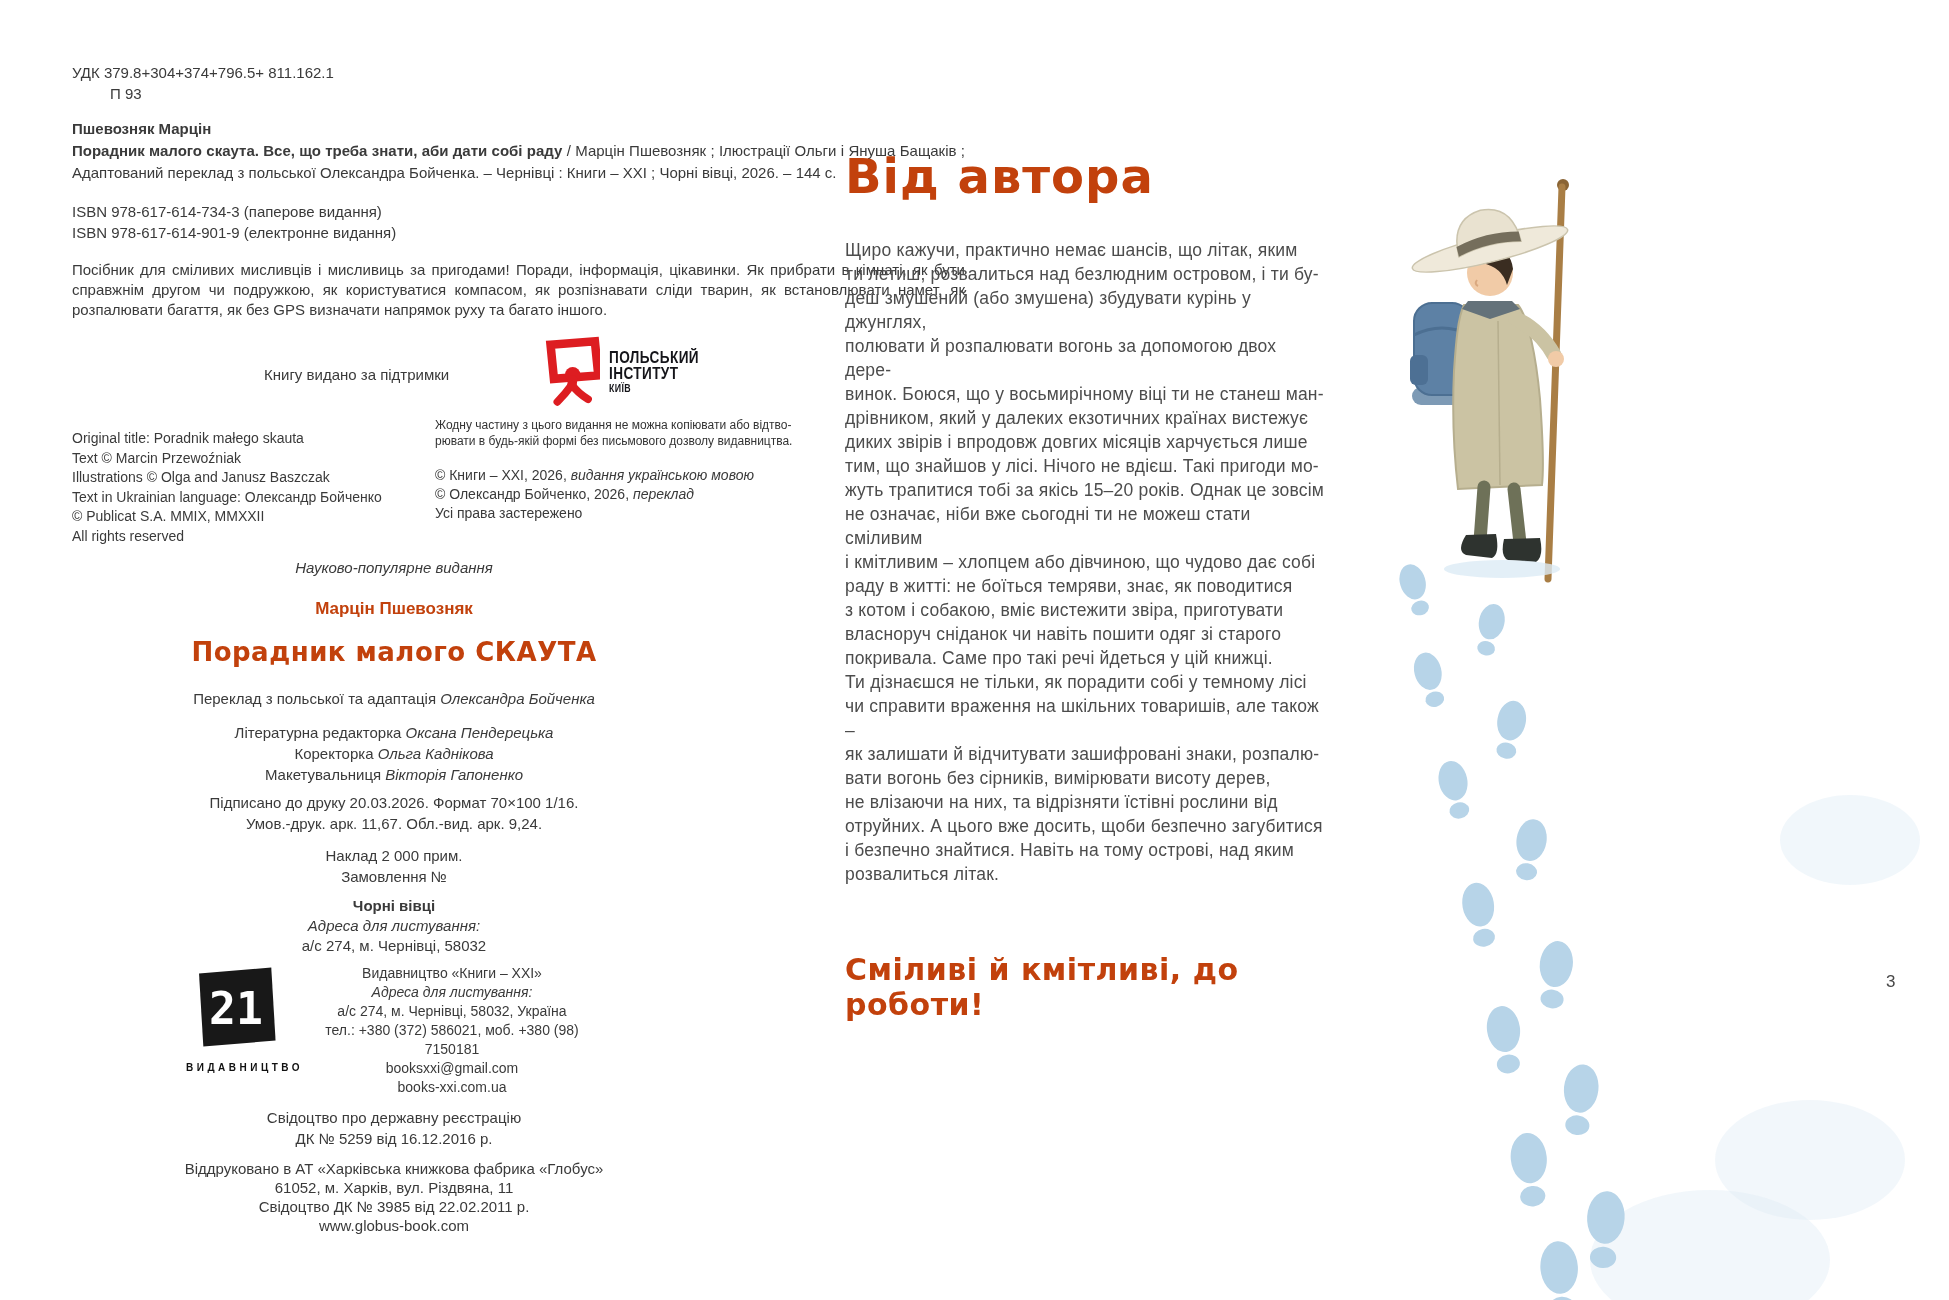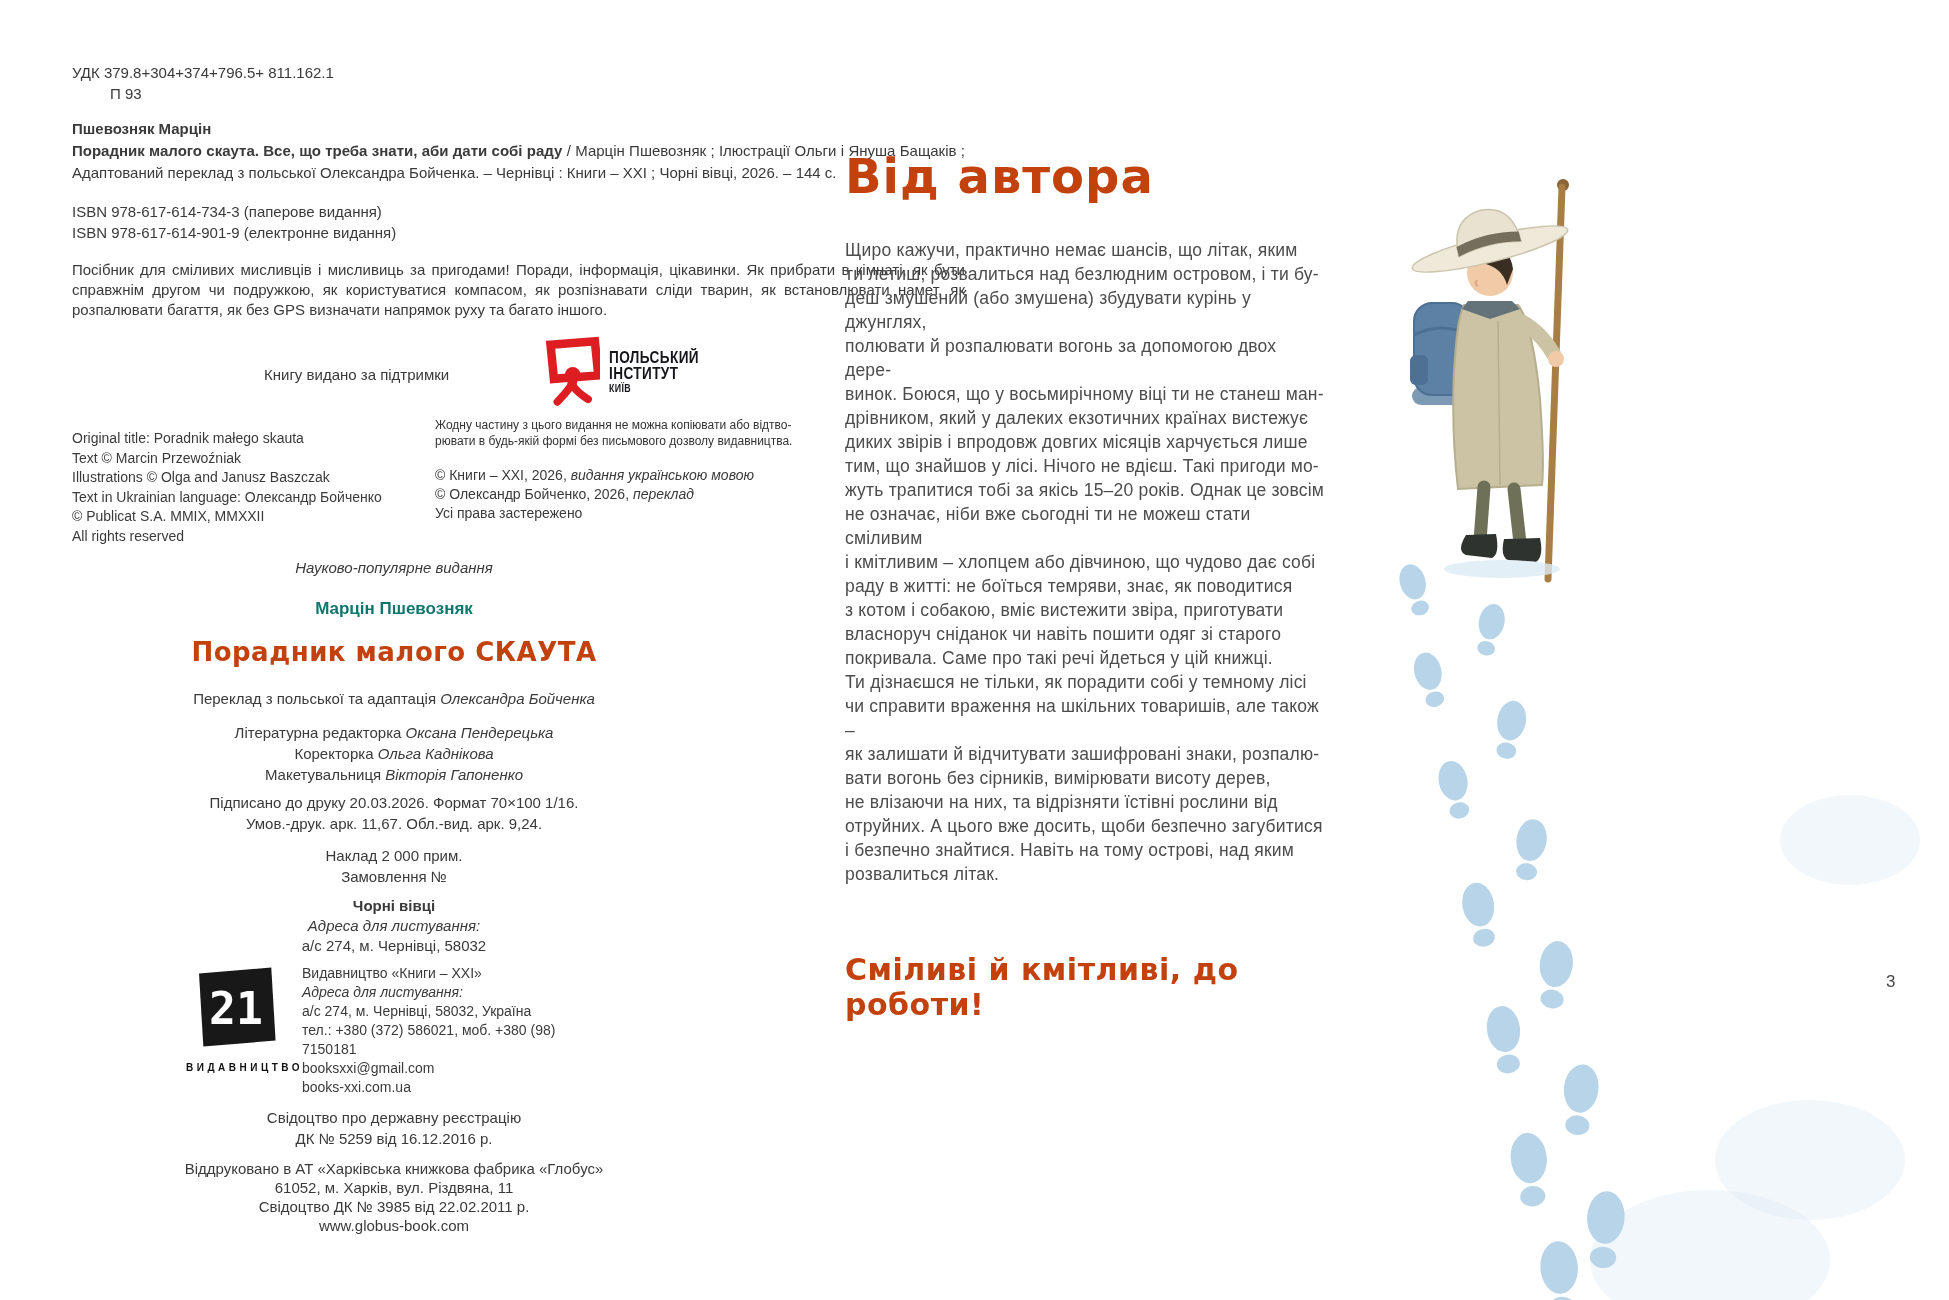--- a/index.html
+++ b/index.html
@@ -26,32 +26,32 @@
   .pi-text .l1,.pi-text .l2{font-size:17px;line-height:16px;letter-spacing:.5px;}
   .pi-text .l3{font-size:11px;line-height:12px;letter-spacing:.5px;}
 
   .rights{position:relative;margin-top:2px;height:126px;}
   .rights-left{position:absolute;left:0;top:11px;width:352px;font-size:14px;line-height:19.5px;}
   .rights-right{position:absolute;left:363px;top:0;width:530px;font-size:14px;line-height:19px;}
   .notice{font-size:12px;line-height:15.5px;margin-bottom:17px;color:#333;}
 
   .imprint{width:644px;text-align:center;margin-top:13px;}
   .edition-type{margin-top:0;}
-  .imprint-author{margin-top:20px;font-size:17px;font-weight:bold;color:#0f766e;}
+  .imprint-author{margin-top:20px;font-size:17px;font-weight:bold;color:#c2410c;}
   .imprint-title{margin-top:17px;font-family:"DejaVu Sans",sans-serif;font-size:26px;line-height:32px;font-weight:bold;letter-spacing:.5px;}
   .imprint-subtitle{margin-top:10px;font-weight:bold;color:#2e2e2e;}
   .translation{margin-top:20px;}
   .staff{margin-top:13px;}
   .print-info{margin-top:7px;}
   .print-run{margin-top:11px;}
   .sheep{margin-top:9px;line-height:20px;}
   .pub{display:flex;justify-content:center;gap:16px;margin-top:8px;text-align:left;}
   .pub-logo{width:100px;text-align:center;flex:0 0 auto;}
   .pub-logo-caption{font-size:10px;font-weight:bold;letter-spacing:3.5px;color:#111;margin-top:2px;}
-  .pub-info{font-size:14px;line-height:19px;width:300px;}
+  .pub-info{font-size:14px;line-height:19px;width:300px;text-align:center;}
   .registration{margin-top:10px;}
   .printed-at{margin-top:10px;line-height:19px;}
 
   
   .rp{position:absolute;left:845px;top:140px;width:480px;}
   .rp-title{font-family:"DejaVu Sans",sans-serif;font-size:48px;line-height:56px;font-weight:bold;letter-spacing:1px;padding-top:8px;}
   .rp-body{margin-top:34px;font-size:17.5px;line-height:24px;color:#4c4c4c;letter-spacing:.2px;}
   .rp-cta{margin-top:66px;font-family:"DejaVu Sans",sans-serif;font-size:30px;font-weight:bold;letter-spacing:.5px;}
   .page-num{position:absolute;left:1886px;top:972px;font-size:17px;color:#474747;}
 

